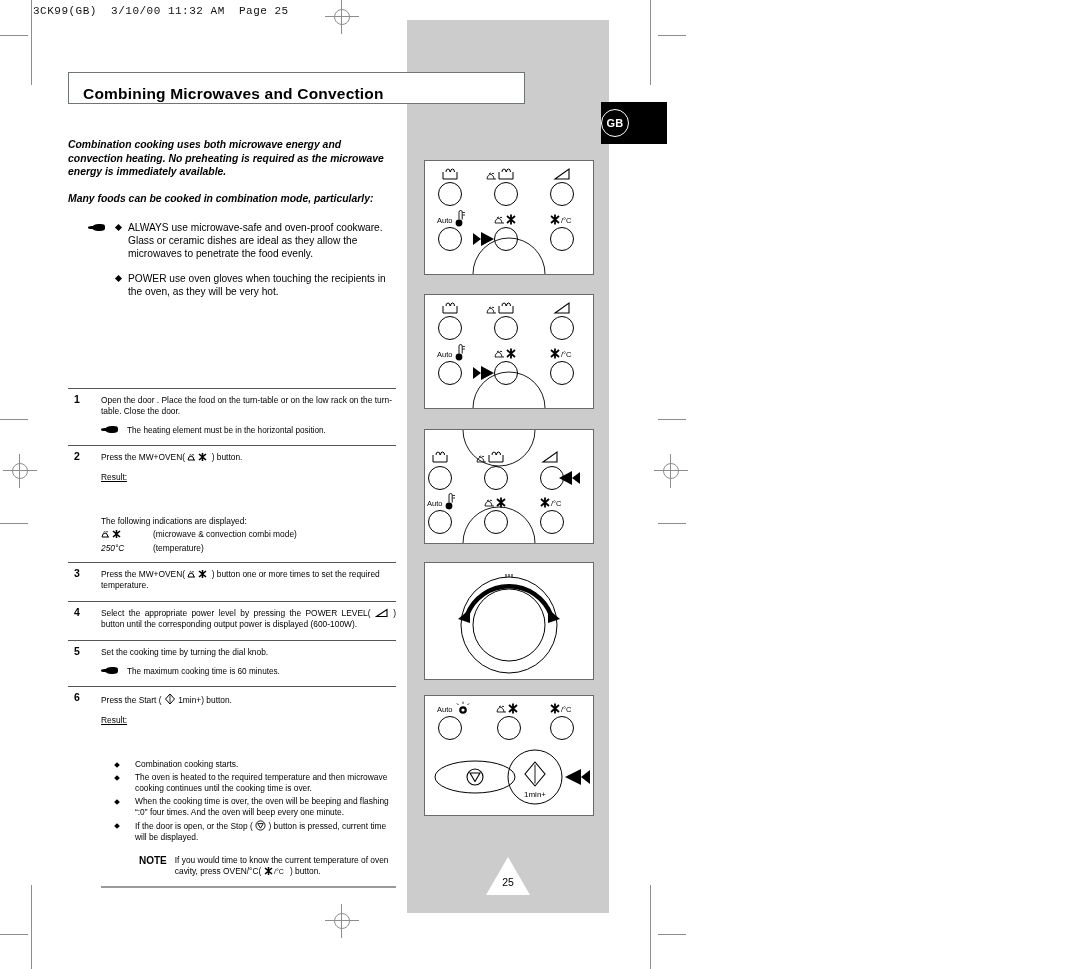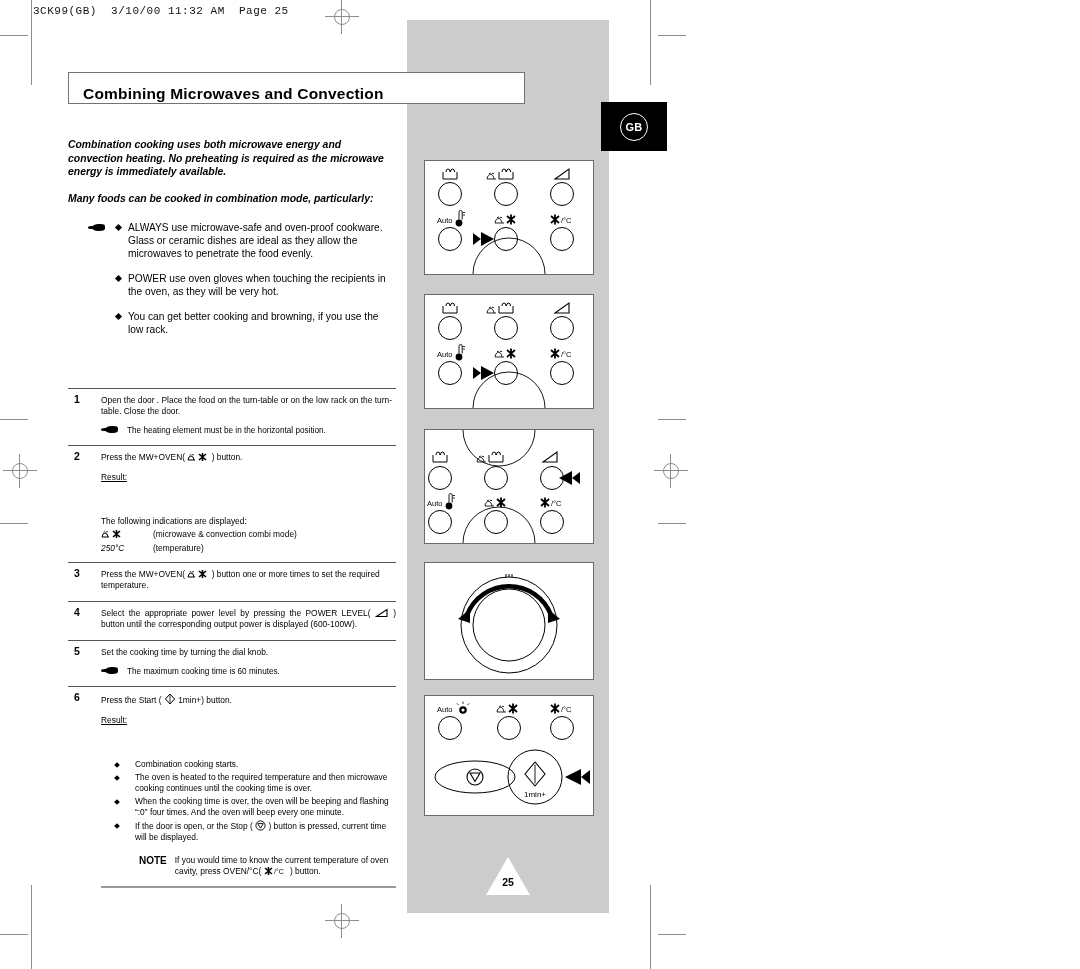--- a/index.html
+++ b/index.html
@@ -13,22 +13,22 @@
   .hrule{position:absolute;background:#8d8d8d;height:1px;}
   .regmark{position:absolute;width:34px;height:34px;}
   .regmark .rm-h{position:absolute;left:0;top:16px;width:34px;height:1px;background:#8d8d8d;}
   .regmark .rm-v{position:absolute;top:0;left:16px;width:1px;height:34px;background:#8d8d8d;}
   .regmark .rm-c{position:absolute;left:9px;top:9px;width:14px;height:14px;border:1px solid #8d8d8d;border-radius:50%;}
 
   
   .graycol{position:absolute;left:407px;top:20px;width:202px;height:893px;background:#cccccc;}
 
   
-  .gb-badge{position:absolute;left:601px;top:102px;width:66px;height:49px;background:#000;
-            display:flex;align-items:center;justify-content:center;}
+  .gb-badge{position:absolute;left:601px;top:102px;width:66px;height:42px;background:#000;
+            display:flex;align-items:center;}
   .gb-badge .gb-circ{width:26px;height:26px;border:1.4px solid #fff;border-radius:50%;color:#fff;
             font-size:11px;font-weight:700;display:flex;align-items:center;justify-content:center;
             letter-spacing:.3px;}
 
   
   .title-box{position:absolute;left:68px;top:72px;width:455px;height:30px;background:#fff;
              border:1.3px solid #6f766f;display:flex;align-items:flex-end;}
   .title-box h1{margin:0;padding-left:14px;font-size:15.5px;font-weight:700;letter-spacing:.2px;}
 
   
@@ -85,21 +85,21 @@
   
   .panel{position:absolute;background:#fff;border:1px solid #6a6a6a;overflow:hidden;}
   .panel svg{display:block;}
 
   
   .pagenum{position:absolute;left:486px;top:857px;width:44px;height:38px;}
   .pagenum .tri{position:absolute;left:0;top:0;width:0;height:0;
                 border-left:22px solid transparent;border-right:22px solid transparent;
                 border-bottom:38px solid #ffffff;}
   .pagenum .pn{position:absolute;left:0;top:19px;width:44px;text-align:center;
-               font-size:10.5px;font-weight:700;}
+               font-size:10.5px;font-weight:400;}
 </style>
 </head>
 <body>
 
 <div class="printhdr">3CK99(GB)  3/10/00 11:32 AM  Page 25</div>
 
 <div class="vrule" style="left:31px;top:0;height:85px;"></div>
 <div class="hrule" style="left:0;top:34px;width:0;"></div>
 <div class="hrule" style="left:0;top:35px;width:28px;"></div>
 <div class="vrule" style="left:650px;top:0;height:85px;"></div>
@@ -153,21 +153,20 @@
   </div>
 
   <div class="always-wrap">
     <span class="always-hand hand">
       <span class="palm"></span>
         <span class="fing"></span>
     </span>
     <ul class="alist">
       <li><span class="dia"></span><span>ALWAYS use microwave-safe and oven-proof cookware. Glass or ceramic dishes are ideal as they allow the microwaves to penetrate the food evenly.</span></li>
       <li><span class="dia"></span><span>POWER use oven gloves when touching the recipients in the oven, as they will be very hot.</span></li>
-      <li><span class="dia"></span><span>You can get better cooking and browning, if you use the low rack.</span></li>
     </ul>
   </div>
 </div>
 
 <div class="steps">
 
   <div class="step first">
     <div class="num">1</div>
     <div class="body">
       <p>Open the door . Place the food on the turn-table or on the low rack on the turn-table. Close the door.</p>

